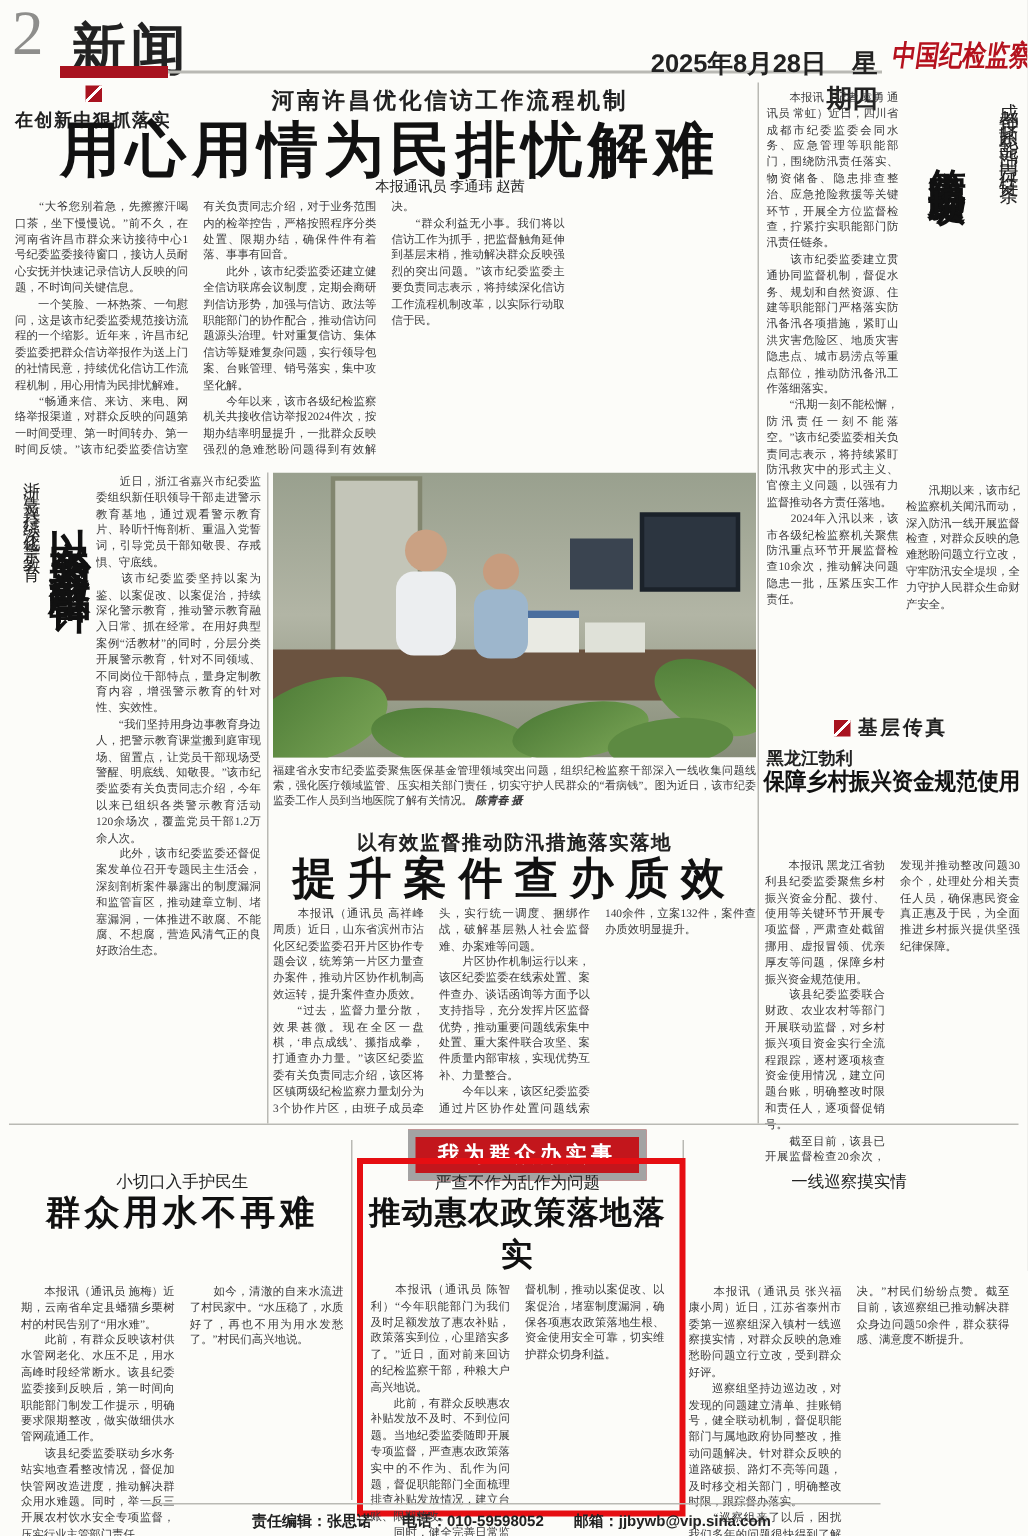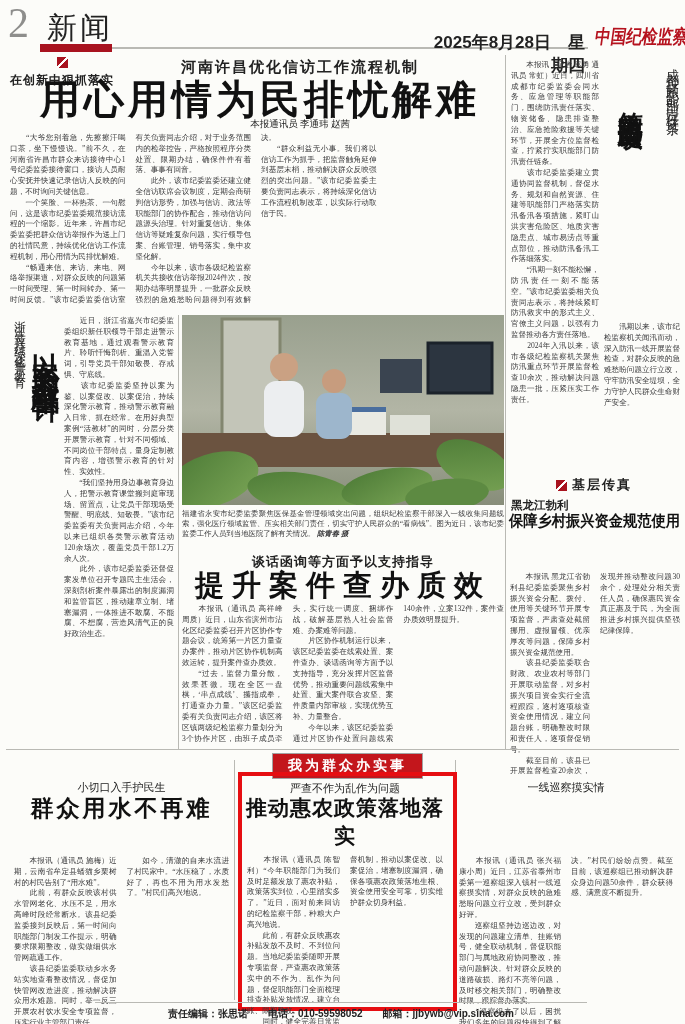--- a/index.html
+++ b/index.html
@@ -16,34 +16,34 @@
     column-fill:auto;
   }
   .cols-2 { column-count:2; column-gap:10px;margin-top:32px; }
   .cols-3 { column-count:3; column-gap:10px; }
   .cols-4 { column-count:4; column-gap:10px; }
   .vtext { writing-mode:vertical-rl; text-orientation:upright; }
   .headline { font-weight:bold; color:#111; font-family:"Liberation Serif", serif; }
   .kicker { text-align:center; color:#222; }
   
   .pagenum { font-size:42px; color:#8e8e8c; line-height:1; }
-  .section-title { font-size:30px; font-weight:normal; letter-spacing:3px; }
+  .section-title { font-size:37px; font-weight:bold; letter-spacing:3px; }
   .red-bar { background:#a8131f; }
   .date { font-size:17px; font-weight:bold; font-family:"Liberation Sans", sans-serif; text-align:right; }
   .masthead {
     font-size:19px; font-weight:bold; color:#b5121e; white-space:nowrap;
     transform:skewX(-8deg) scaleX(0.82); transform-origin:left top; letter-spacing:0px;
   }
   .tag { display:flex; align-items:center; gap:4px; font-size:12px; font-weight:bold; letter-spacing:1px; }
   .tag-icon { width:11px; height:11px; background:#a8131f; display:inline-block;
     background-image:linear-gradient(135deg, transparent 45%, #fff 45%, #fff 55%, transparent 55%); }
   
   .banner {
     background:#c3161c; color:#fff; font-weight:bold; font-size:14px;
-    letter-spacing:3px; padding:3px 15px; border:1px solid #a3a3a3;
+    letter-spacing:3px; padding:3px 15px; border:5px solid #a3a3a3;
     font-family:"Liberation Sans", sans-serif;
   }
   .highlight-box { border:4px solid #e60e12; }
   .grass-label { display:flex; align-items:center; justify-content:center; gap:5px;
     font-size:13px; font-weight:bold; letter-spacing:2px; }
   .caption { font-size:7.4px; line-height:10.2px; text-align:justify; color:#39393b; }
   .credit { font-weight:bold; white-space:nowrap;font-style:italic; }
   .center-text { text-align:center; }
 </style>
 </head>
@@ -130,21 +130,21 @@
       <ellipse cx="205" cy="172" rx="46" ry="18" fill="url(#leafg)" transform="rotate(-10 205 172)"></ellipse>
       <ellipse cx="292" cy="150" rx="40" ry="22" fill="url(#leafg)" transform="rotate(24 292 150)"></ellipse>
       <ellipse cx="265" cy="180" rx="42" ry="16" fill="#5d8a42" transform="rotate(-6 265 180)"></ellipse>
     </svg>
   </div>
   <div class="abs caption" style="left:182px; top:509px; width:322px;">
     <span>福建省永安市纪委监委聚焦医保基金管理领域突出问题，组织纪检监察干部深入一线收集问题线索，强化医疗领域监管、压实相关部门责任，切实守护人民群众的“看病钱”。图为近日，该市纪委监委工作人员到当地医院了解有关情况。</span>
     <span class="credit">陈青春 摄</span>
   </div>
 
-  <div class="abs kicker" style="left:182px; top:553px; width:322px; font-size:13px; font-weight:bold; letter-spacing:1px;">谈话函询等方面予以支持指导</div>
+  <div class="abs kicker" style="left:182px; top:553px; width:322px; font-size:13px; font-weight:bold; letter-spacing:1px;">以有效监督推动防汛措施落实落地</div>
   <div class="abs headline center-text" style="left:182px; top:566px; width:322px; font-size:29px; letter-spacing:8px;">提升案件查办质效</div>
   <div class="abs body-text cols-3" style="left:182px; top:604px; width:322px; height:144px;">　　本报讯（通讯员 高祥峰 周质）近日，山东省滨州市沾化区纪委监委召开片区协作专题会议，统筹第一片区力量查办案件，推动片区协作机制高效运转，提升案件查办质效。
 　　“过去，监督力量分散，效果甚微。现在全区一盘棋，‘串点成线’、攥指成拳，打通查办力量。”该区纪委监委有关负责同志介绍，该区将区镇两级纪检监察力量划分为3个协作片区，由班子成员牵头，实行统一调度、捆绑作战，破解基层熟人社会监督难、办案难等问题。
 　　片区协作机制运行以来，该区纪委监委在线索处置、案件查办、谈话函询等方面予以支持指导，充分发挥片区监督优势，推动重要问题线索集中处置、重大案件联合攻坚、案件质量内部审核，实现优势互补、力量整合。
 　　今年以来，该区纪委监委通过片区协作处置问题线索140余件，立案132件，案件查办质效明显提升。</div>
 
   <div class="abs line" style="left:6px; top:749px; width:673px; height:1px;"></div>
   <div class="abs banner" style="left:272px; top:753px;">我为群众办实事</div>
   <div class="abs line" style="left:234px; top:760px; width:1px; height:240px;"></div>
   <div class="abs line" style="left:455px; top:760px; width:1px; height:240px;"></div>

